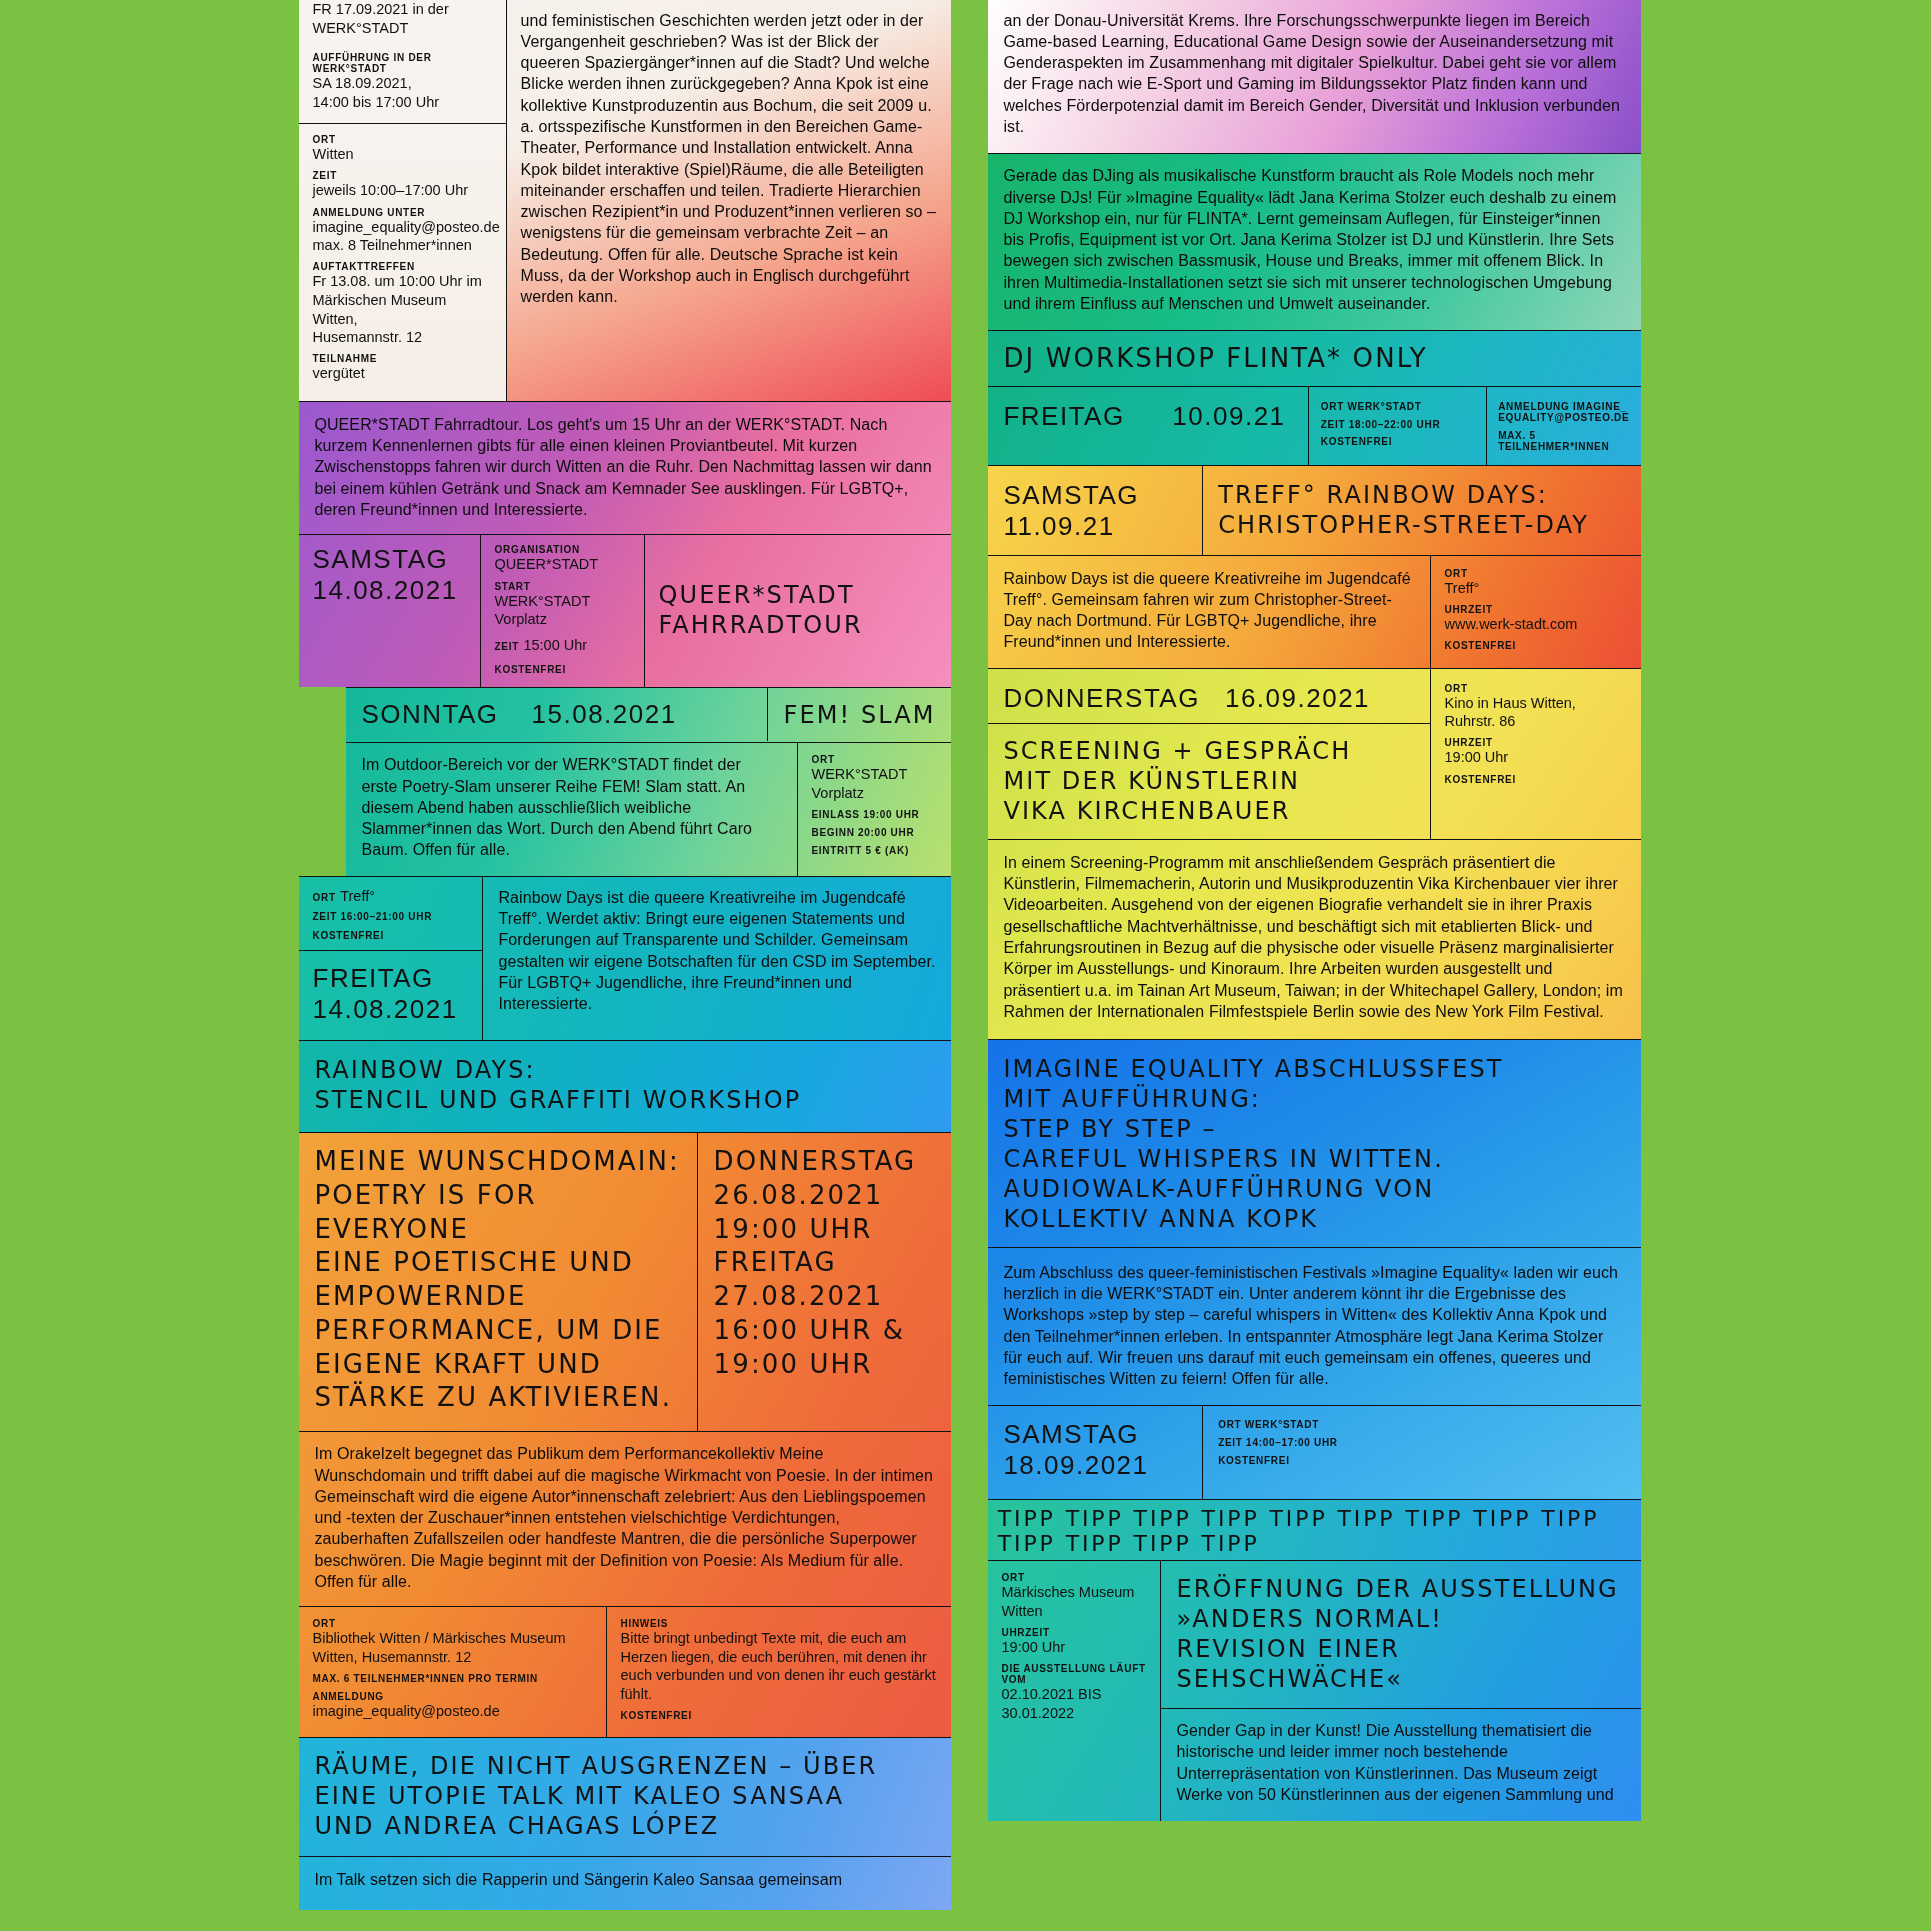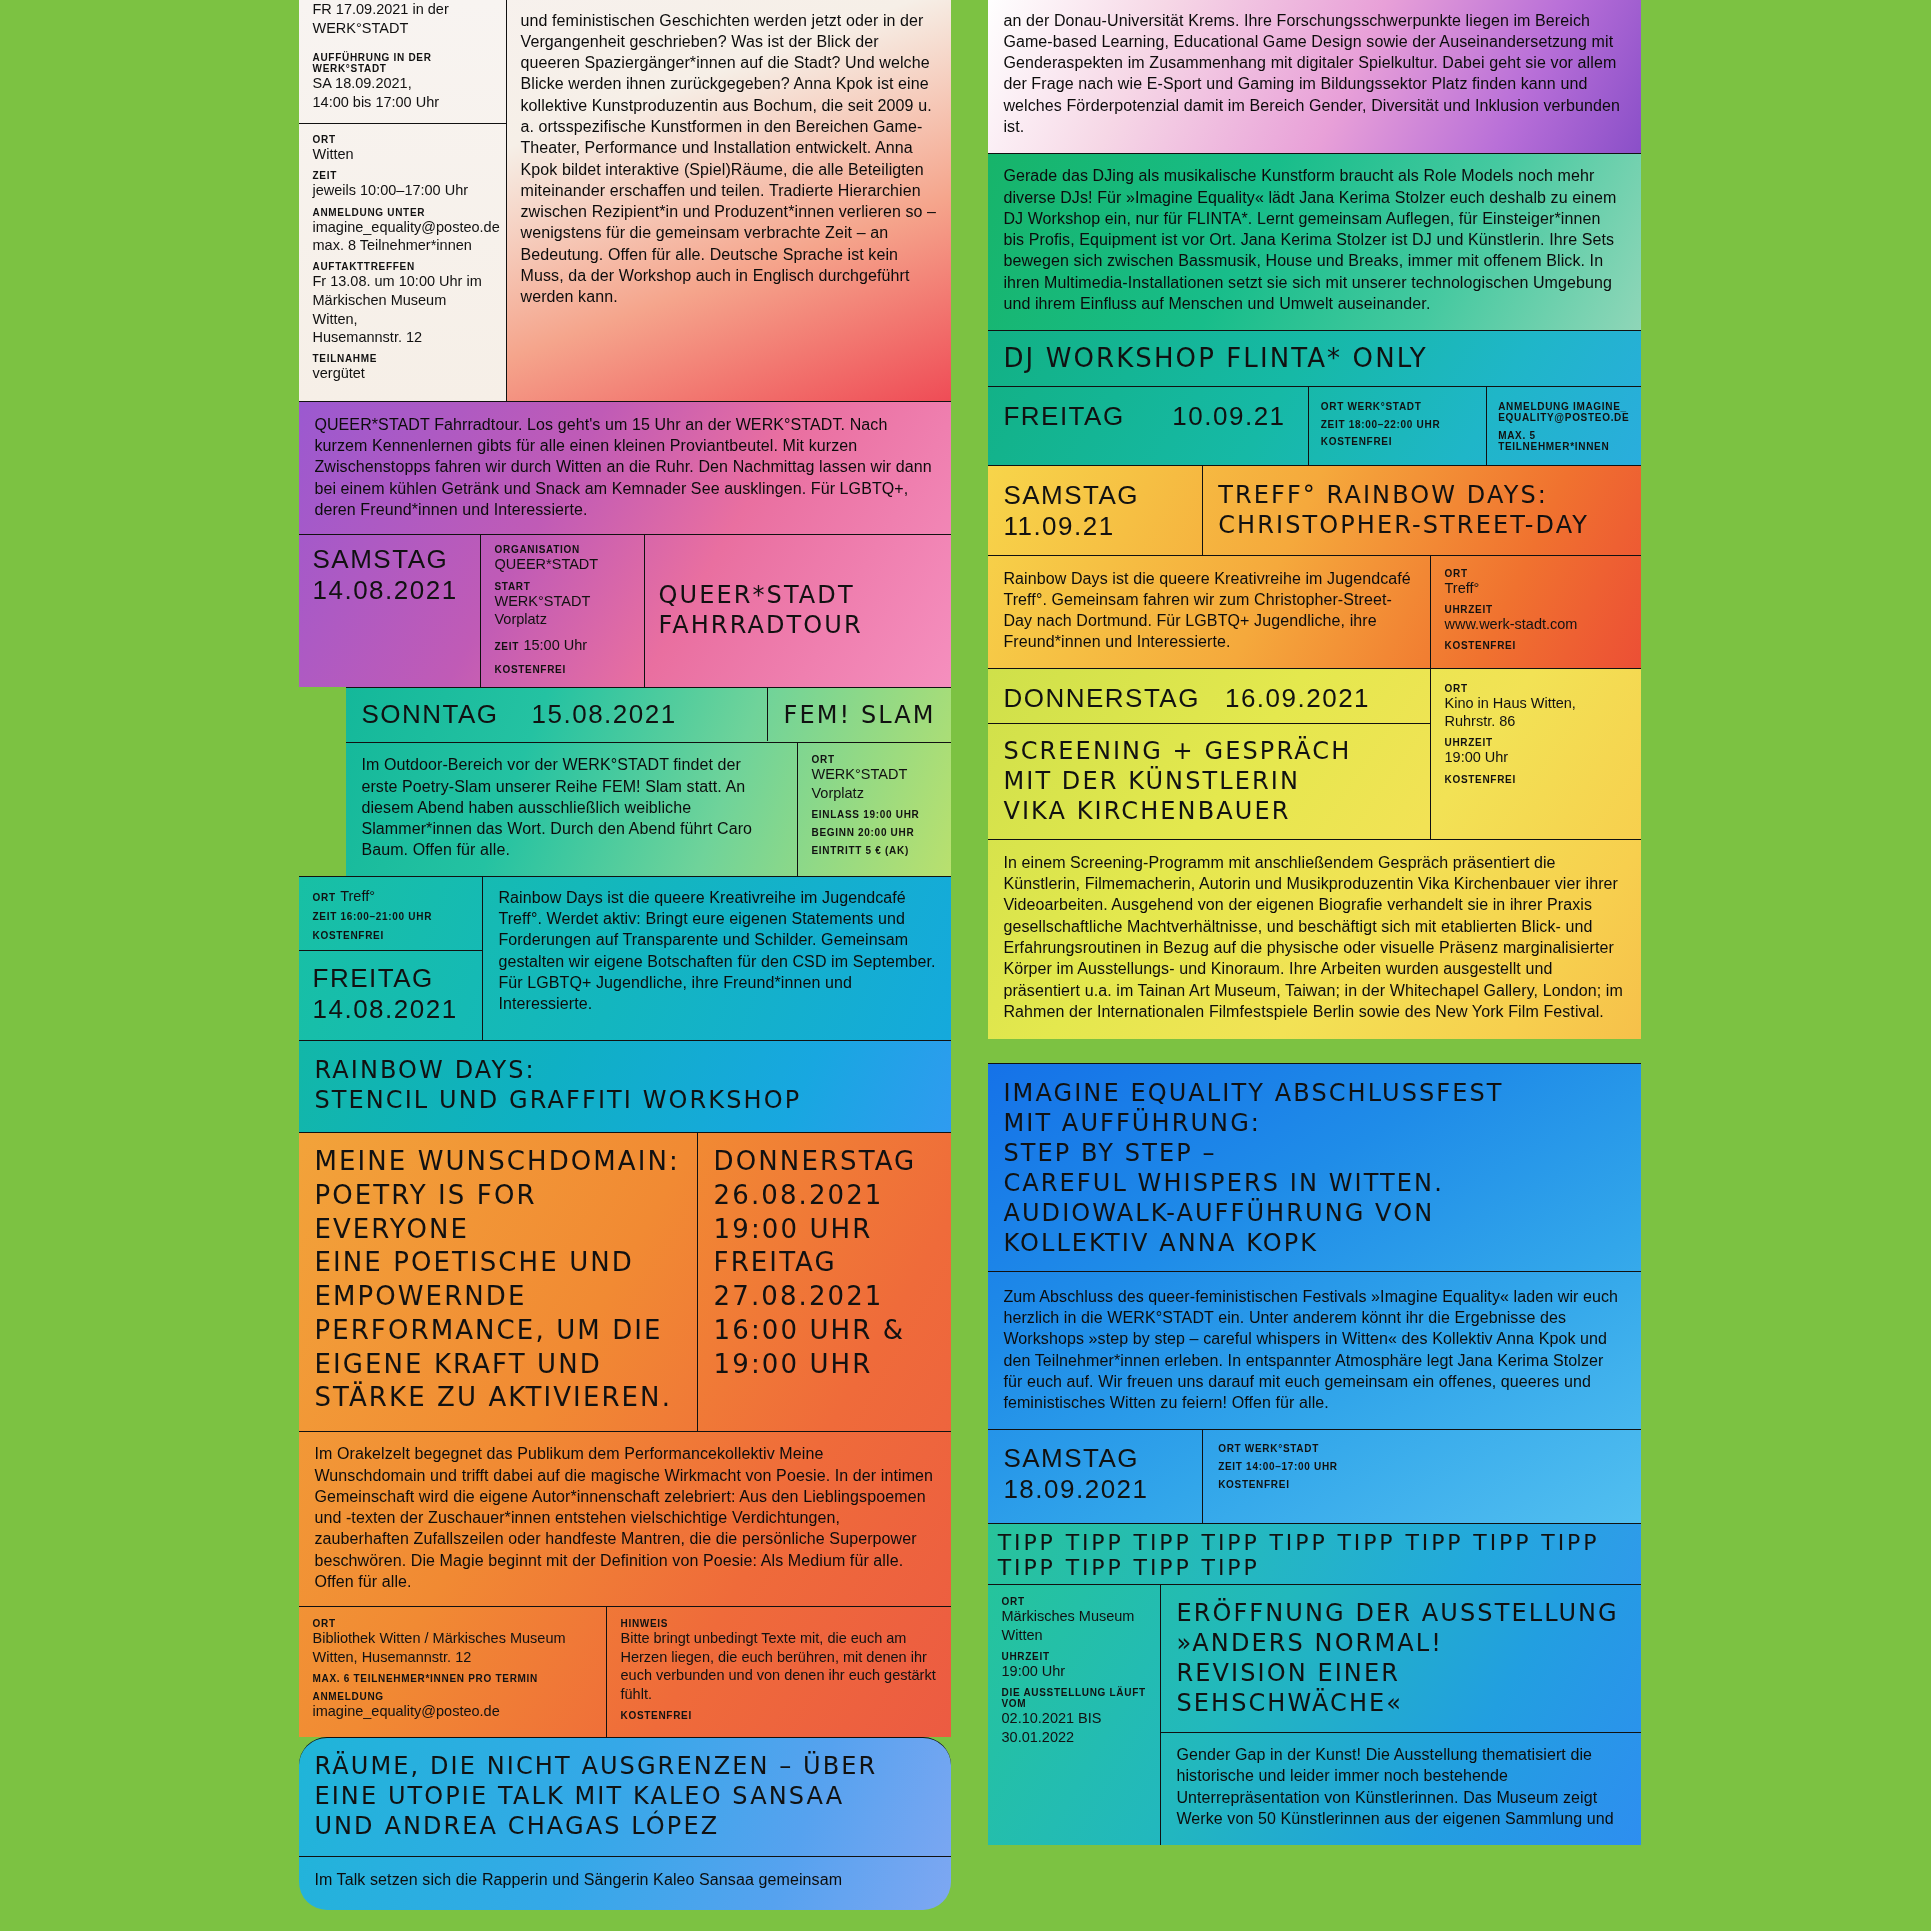--- a/index.html
+++ b/index.html
@@ -43,27 +43,27 @@
   .row{display:flex;}
   .vline{border-left:1.4px solid #111;}
   .grow{flex:1;}
 
   
   .g-anna{background:linear-gradient(160deg,#f7f2f0 0%,#f6efe7 35%,#f5a58c 68%,#ef4c56 100%);}
   .g-queer{background:linear-gradient(120deg,#9b59d0 0%,#c05bb6 38%,#e96fa0 62%,#f58fbe 100%);}
   .g-fem{background:linear-gradient(110deg,#14b89a 0%,#24c2a2 30%,#6fd39a 62%,#b9e06e 100%);margin-left:47px;}
   .g-rain{background:linear-gradient(115deg,#13b9a0 0%,#0fb0c4 45%,#18a7e0 78%,#2f9bf0 100%);}
   .g-wunsch{background:linear-gradient(120deg,#f2a33a 0%,#f18a33 40%,#ef6b3a 70%,#ec5b42 100%);}
-  .g-raume{background:linear-gradient(110deg,#1fb5d8 0%,#35a8e8 45%,#56a2ef 75%,#7ea7f2 100%);border-radius:28px;}
+  .g-raume{background:linear-gradient(110deg,#1fb5d8 0%,#35a8e8 45%,#56a2ef 75%,#7ea7f2 100%);}
   .g-donau{background:linear-gradient(115deg,#ffffff 0%,#f6d7e6 25%,#e8a0d8 55%,#b86fd8 80%,#8a4fc8 100%);}
   .g-dj{background:linear-gradient(115deg,#17b46a 0%,#18bd8a 40%,#45c9a0 70%,#8fd6b8 100%);}
   .g-djw{background:linear-gradient(120deg,#12b184 0%,#16b9a6 45%,#1fb6c8 75%,#2aaddd 100%);}
   .g-csd{background:linear-gradient(115deg,#f7d54a 0%,#f5a93c 45%,#f0722f 78%,#ec4f35 100%);}
   .g-screen{background:linear-gradient(125deg,#cfe04a 0%,#e4e84e 35%,#f2e255 60%,#f7cf4e 85%,#f6c04a 100%);}
-  .g-fest{background:linear-gradient(150deg,#1572e8 0%,#1f8ce8 35%,#32a6ea 65%,#52bff0 100%);margin-top:24px;}
+  .g-fest{background:linear-gradient(150deg,#1572e8 0%,#1f8ce8 35%,#32a6ea 65%,#52bff0 100%);}
   .g-tipp{background:linear-gradient(110deg,#28c39a 0%,#24b8c0 40%,#23a8dd 75%,#2f9aea 100%);}
   .g-anders{background:linear-gradient(120deg,#25c49c 0%,#22b8bd 38%,#229fe0 72%,#2e8ef0 100%);}
   .g-annaleftbox{background:linear-gradient(180deg,#f8f4f1 0%,#f6efe7 100%);}
   .meta-col{width:172px;box-sizing:border-box;}
   .mb{margin-bottom:6.8px;}
 </style>
 </head>
 <body>
 
 <div class="page">

